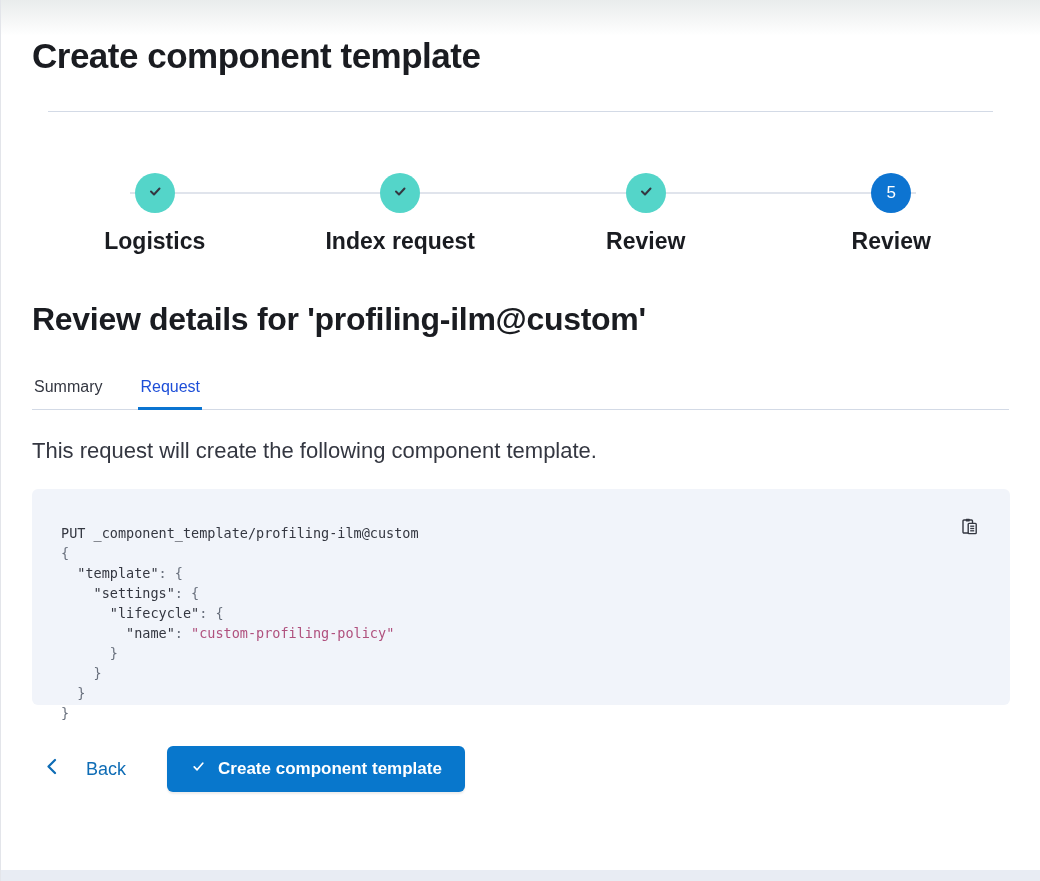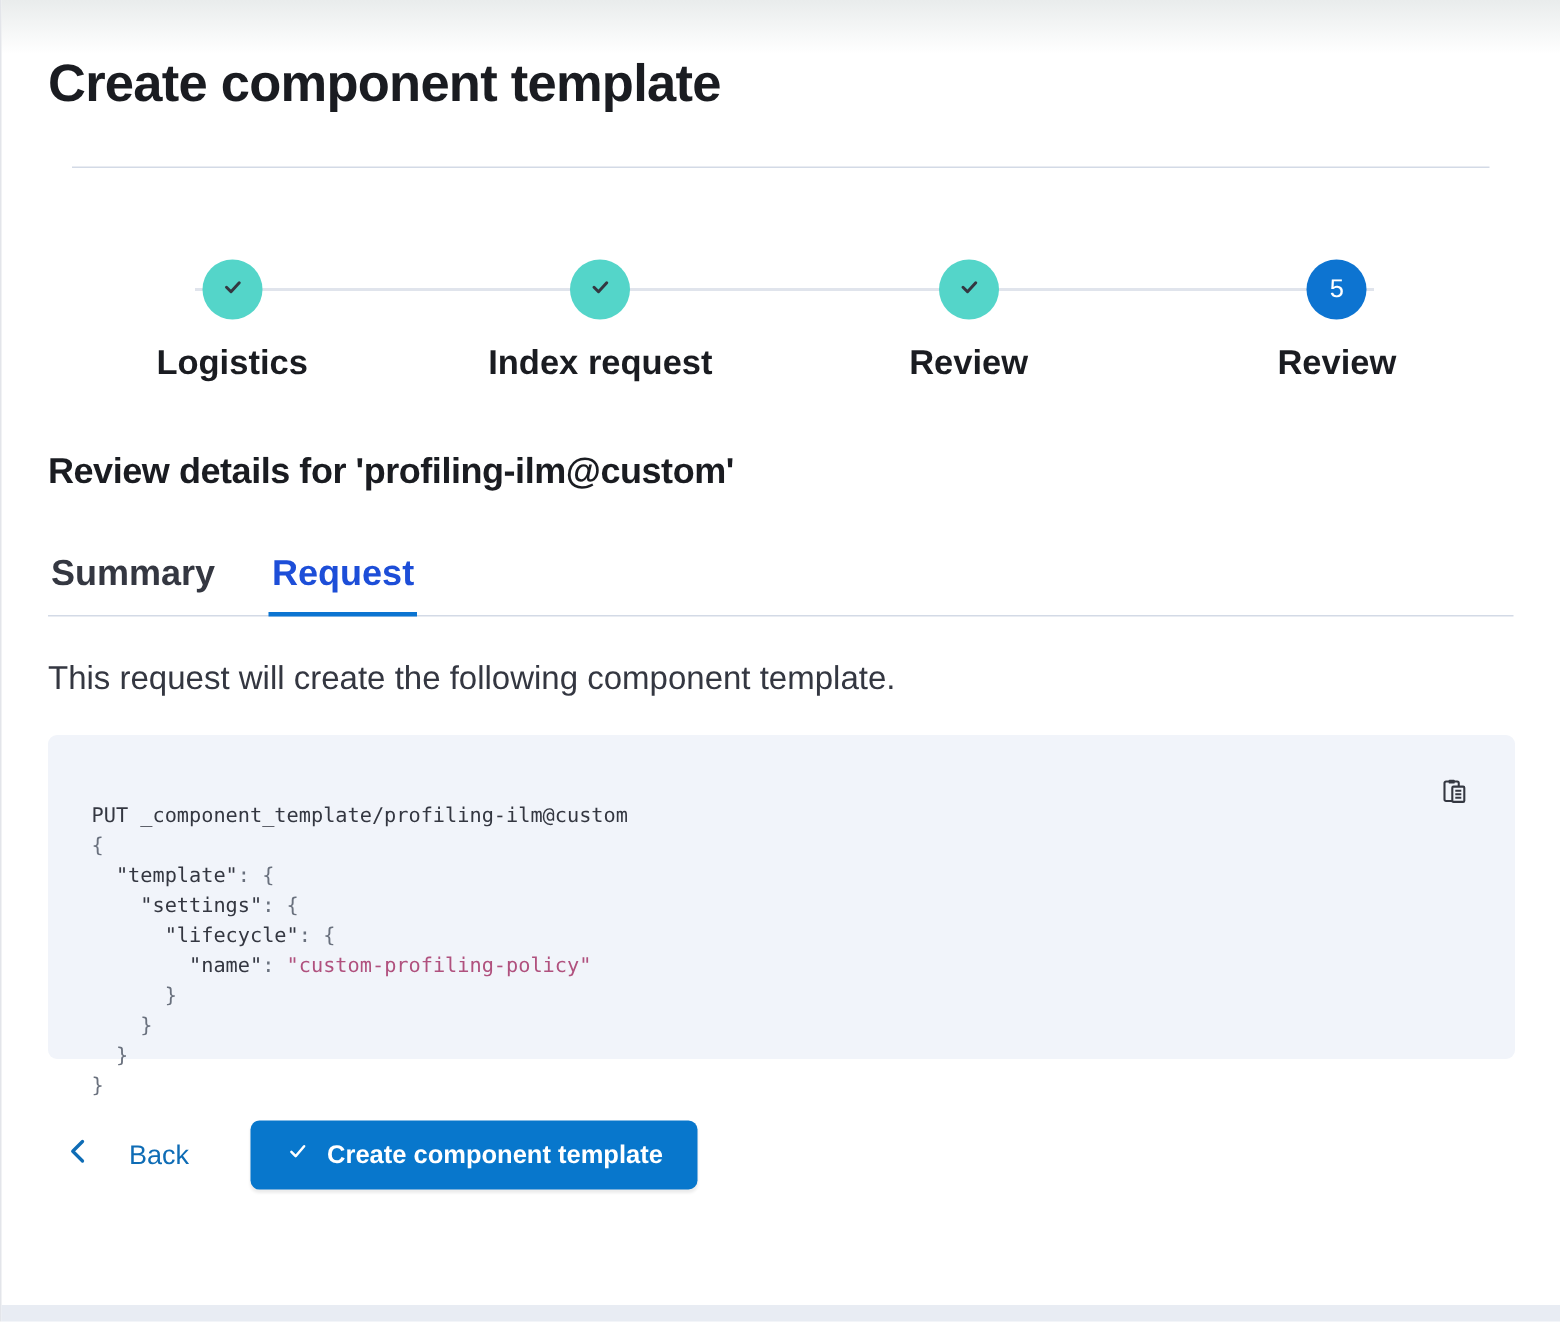--- a/index.html
+++ b/index.html
@@ -50,50 +50,50 @@
     display: flex; align-items: center; justify-content: center;
   }
   .step-circle.complete { background: #54d5c9; }
   .step-circle.current  { background: #0d74d1; color: #fff; font-size: 17px; font-weight: 500; }
   .step-label {
     margin-top: 15px; font-size: 23px; font-weight: 700; color: #1a1c21;
   }
 
   
   h2.review-heading {
-    margin-top: 46px; font-size: 24px; font-weight: 700; letter-spacing: -0.3px;
+    margin-top: 46px; font-size: 32px; font-weight: 700; letter-spacing: -0.3px;
   }
 
   
   .tabs {
     margin-top: 40px; display: flex; gap: 34px;
     border-bottom: 1px solid #d3dae6;
   }
   .tab {
-    font-size: 24px; font-weight: 700; padding: 0 2px 13px 2px;
+    font-size: 16px; font-weight: 400; padding: 0 2px 13px 2px;
     color: #343741; cursor: pointer; position: relative;
   }
   .tab.selected { color: #1d4ed8; }
   .tab.selected::after {
     content: ""; position: absolute; left: 0; right: 0; bottom: -1px;
     height: 3px; background: #0b74d1;
   }
 
   .request-desc {
     margin-top: 28px; font-size: 22px; color: #343741;
   }
 
   
   .code-block {
     position: relative;
     margin-top: 25px;
     width: 978px; height: 216px;
     background: #f1f4fa;
     border-radius: 6px;
-    padding: 44px 60px 0 29px;
+    padding: 34px 60px 0 29px;
   }
   .code-content {
     font-family: "DejaVu Sans Mono", "Liberation Mono", monospace;
     font-size: 13.5px; line-height: 20px;
     white-space: pre; color: #343741;
   }
   .tok-plain  { color: #343741; }
   .tok-punct  { color: #69707d; }
   .tok-string { color: #b0517e; }
   .copy-btn {

